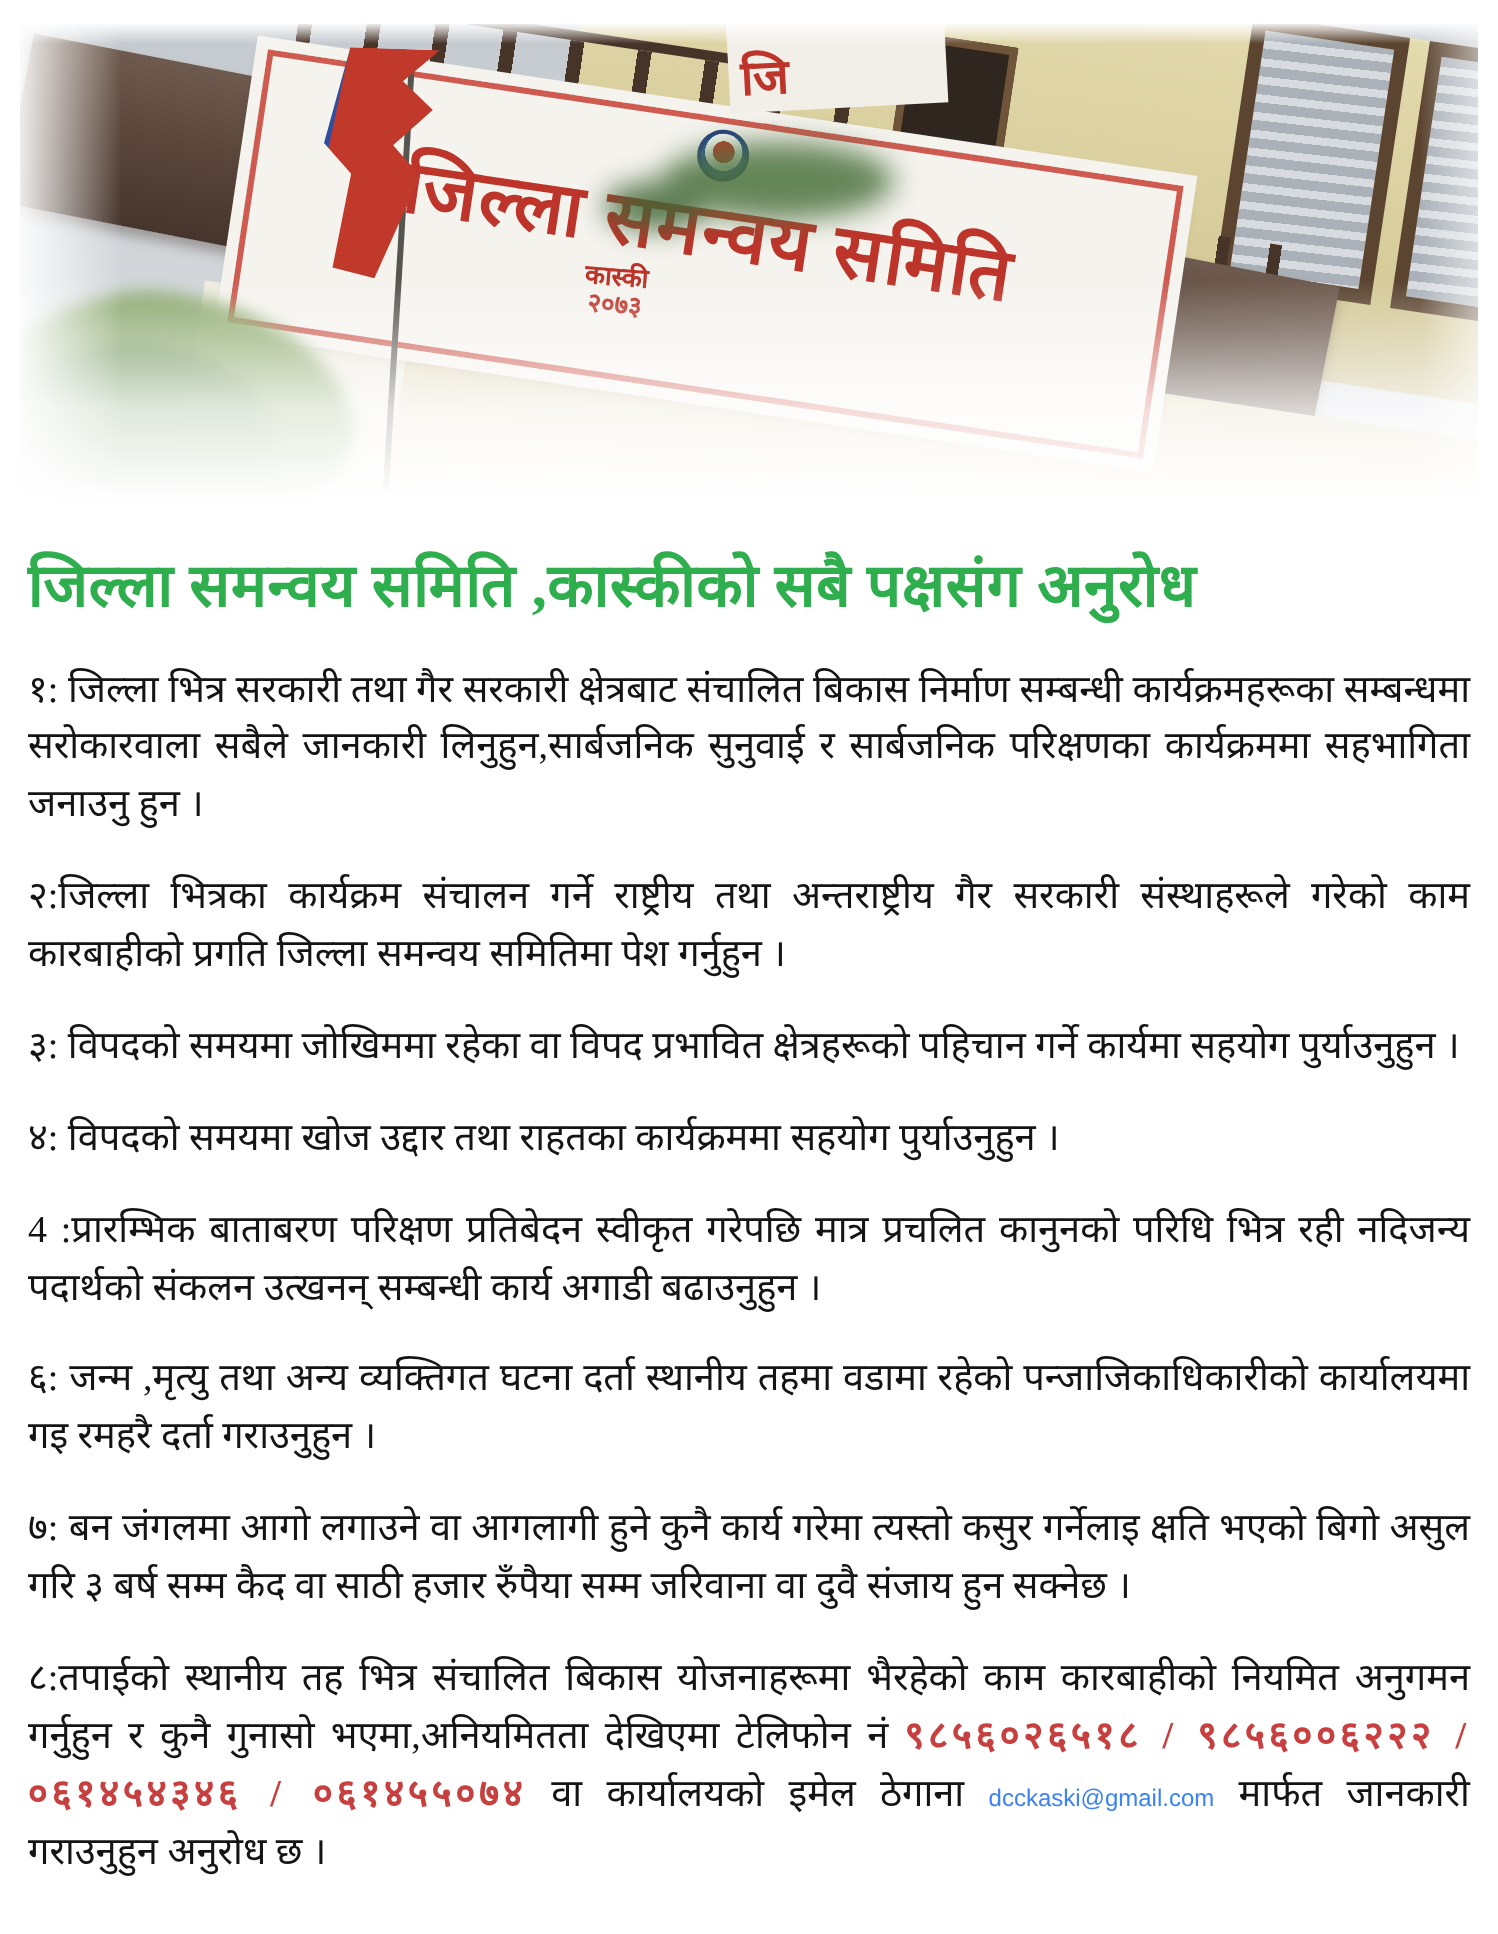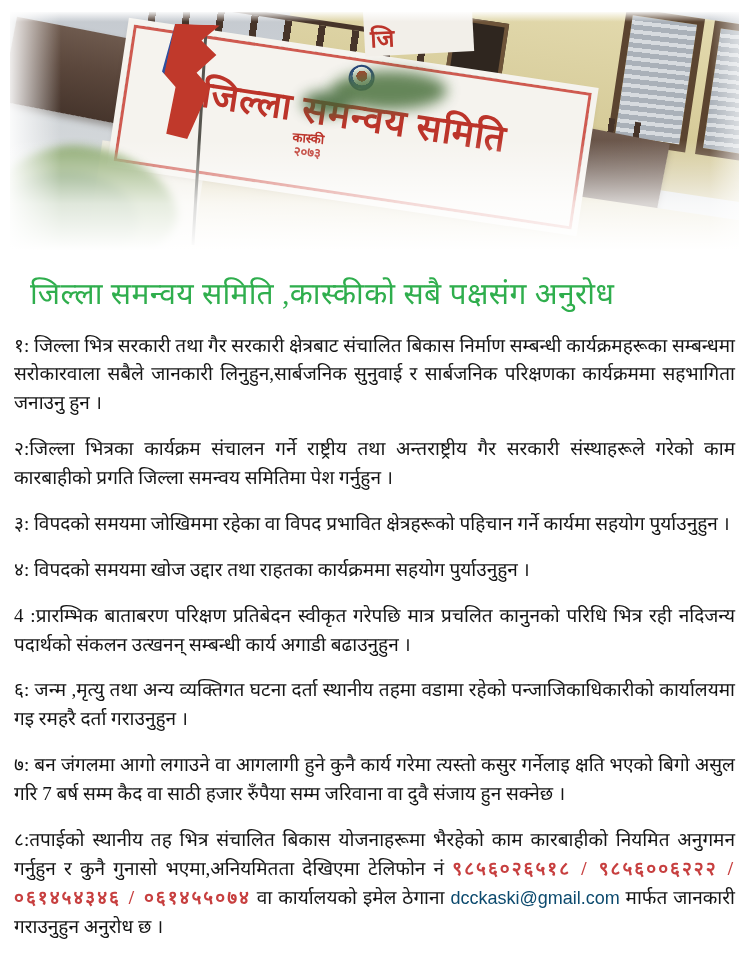--- a/index.html
+++ b/index.html
@@ -78,26 +78,26 @@
   .plant2 { left:44%; top:24%; width:16%; height:16%; background:#4d7340; }
   .plant3 { left:40%; top:32%; width:7%; height:10%; background:#3f6636; }
 
   .fade { position:absolute; inset:0; pointer-events:none; background:
     linear-gradient(180deg,rgba(255,255,255,0) 52%,rgba(255,255,255,.78) 78%,#ffffff 97%),
     linear-gradient(90deg,rgba(255,255,255,.9) 0,rgba(255,255,255,0) 7%),
     linear-gradient(270deg,rgba(255,255,255,.55) 0,rgba(255,255,255,0) 4%),
     linear-gradient(0deg,rgba(255,255,255,0) 96%,rgba(255,255,255,.9) 100%); }
 
   
-  .heading { margin:16px 16px 0 30px; font-size:30px; font-weight:normal;
+  .heading { margin:16px 16px 0 14px; font-size:30px; font-weight:bold;
     color:#2fae4d; line-height:1.35; letter-spacing:.4px; }
   .para { margin:17px 14px 0 14px; font-size:19px; line-height:1.52;
     color:#141414; text-align:justify; }
   .phones { color:#c73f3f; font-weight:bold; letter-spacing:2px; }
-  .email { color:#0c4a6e; font-family:"Liberation Sans","DejaVu Sans",sans-serif; font-size:18px; }
+  .email { color:#3b82f6; font-family:"Liberation Sans","DejaVu Sans",sans-serif; font-size:12px; }
 </style>
 </head>
 <body>
 
 <div class="photo">
   <div class="sky"></div>
   <div class="tilt">
     <div class="upper-wall"></div>
     <div class="doorway"></div>
     <div class="window win1"></div>
@@ -129,15 +129,15 @@
 </div>
 
 <h1 class="heading">जिल्ला समन्वय समिति ,कास्कीको सबै पक्षसंग अनुरोध</h1>
 
 <p class="para">१: जिल्ला भित्र सरकारी तथा गैर सरकारी क्षेत्रबाट संचालित बिकास निर्माण सम्बन्धी कार्यक्रमहरूका सम्बन्धमा सरोकारवाला सबैले जानकारी लिनुहुन,सार्बजनिक सुनुवाई र सार्बजनिक परिक्षणका कार्यक्रममा सहभागिता जनाउनु हुन ।</p>
 <p class="para">२:जिल्ला भित्रका कार्यक्रम संचालन गर्ने राष्ट्रीय तथा अन्तराष्ट्रीय गैर सरकारी संस्थाहरूले गरेको काम कारबाहीको प्रगति जिल्ला समन्वय समितिमा पेश गर्नुहुन ।</p>
 <p class="para">३: विपदको समयमा जोखिममा रहेका वा विपद प्रभावित क्षेत्रहरूको पहिचान गर्ने कार्यमा सहयोग पुर्याउनुहुन ।</p>
 <p class="para">४: विपदको समयमा खोज उद्दार तथा राहतका कार्यक्रममा सहयोग पुर्याउनुहुन ।</p>
 <p class="para">4 :प्रारम्भिक बाताबरण परिक्षण प्रतिबेदन स्वीकृत गरेपछि मात्र प्रचलित कानुनको परिधि भित्र रही नदिजन्य पदार्थको संकलन उत्खनन् सम्बन्धी कार्य अगाडी बढाउनुहुन ।</p>
 <p class="para">६: जन्म ,मृत्यु तथा अन्य व्यक्तिगत घटना दर्ता स्थानीय तहमा वडामा रहेको पन्जाजिकाधिकारीको कार्यालयमा गइ रमहरै दर्ता गराउनुहुन ।</p>
-<p class="para">७: बन जंगलमा आगो लगाउने वा आगलागी हुने कुनै कार्य गरेमा त्यस्तो कसुर गर्नेलाइ क्षति भएको बिगो असुल गरि 7 बर्ष सम्म कैद वा साठी हजार रुँपैया सम्म जरिवाना वा दुवै संजाय हुन सक्नेछ ।</p>
+<p class="para">७: बन जंगलमा आगो लगाउने वा आगलागी हुने कुनै कार्य गरेमा त्यस्तो कसुर गर्नेलाइ क्षति भएको बिगो असुल गरि ३ बर्ष सम्म कैद वा साठी हजार रुँपैया सम्म जरिवाना वा दुवै संजाय हुन सक्नेछ ।</p>
 
 <p class="para"><span>८:तपाईको स्थानीय तह भित्र संचालित बिकास योजनाहरूमा भैरहेको काम कारबाहीको नियमित अनुगमन गर्नुहुन र कुनै गुनासो भएमा,अनियमितता देखिएमा टेलिफोन नं </span><span class="phones">९८५६०२६५१८ / ९८५६००६२२२ / ०६१४५४३४६ / ०६१४५५०७४</span><span> वा कार्यालयको इमेल ठेगाना </span><span class="email">dcckaski@gmail.com</span><span> मार्फत जानकारी गराउनुहुन अनुरोध छ ।</span></p>
 
 </body></html>

